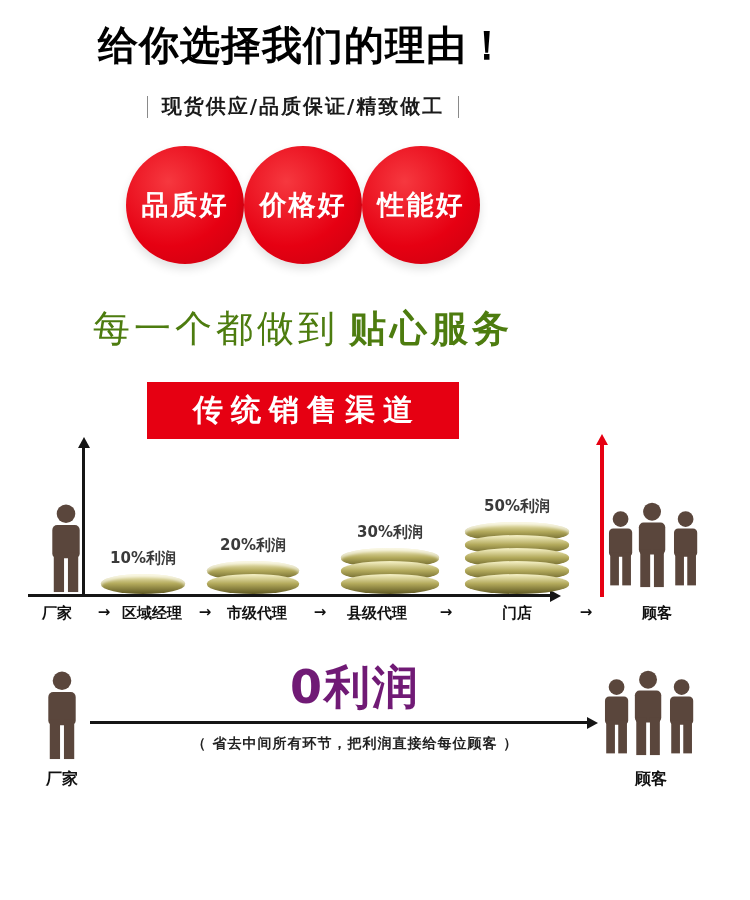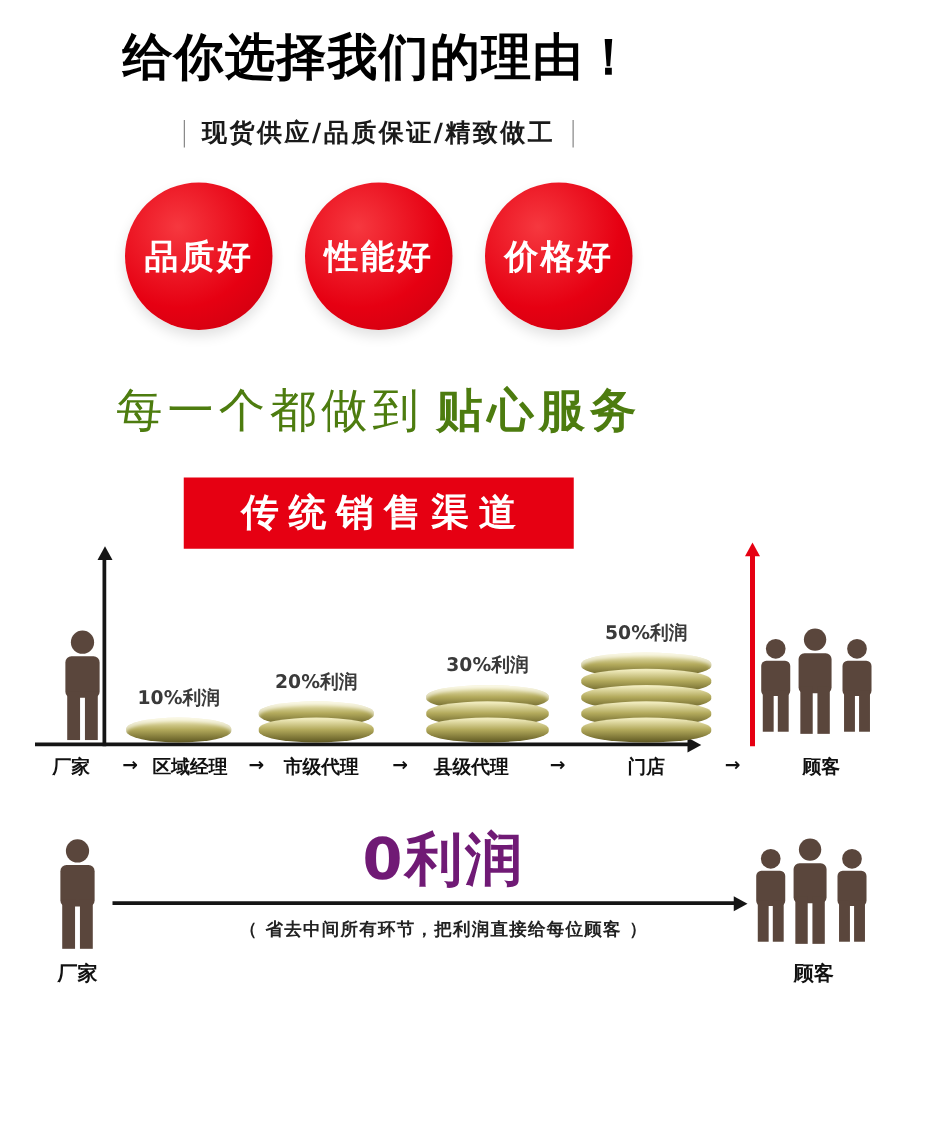--- a/index.html
+++ b/index.html
@@ -23,21 +23,21 @@
     font-size: 20px; font-weight: 700; letter-spacing: 2px; color: #1a1a1a;
   }
   .subtitle .bar { width: 1px; height: 22px; background: #8a8a8a; margin: 0 14px; }
   .reminder {
     margin-top: 10px; text-align: center;
     font-size: 10px; line-height: 15px; font-weight: 600;
     color: #cfcfcf; letter-spacing: 1px;
   }
 
   
-  .badges { margin-top: 26px; display: flex; justify-content: center; gap: 26px; }
+  .badges { margin-top: 26px; display: flex; justify-content: center; }
   .badge {
     width: 118px; height: 118px; border-radius: 50%;
     background: radial-gradient(circle at 36% 30%, #f6383f 0%, #e60012 58%, #c7000f 100%);
     display: flex; align-items: center; justify-content: center;
     color: #fff; font-size: 27px; font-weight: 800; letter-spacing: 2px;
     box-shadow: 0 5px 10px rgba(0,0,0,0.12);
   }
 
   
   .tagline { margin-top: 40px; text-align: center; font-size: 37px; color: #4d7c0f; }
@@ -140,24 +140,24 @@
     <span>现货供应/品质保证/精致做工</span>
     <span class="bar"></span>
   </div>
 
 
   <div class="badges">
     <div class="badge">
       <span>品质好</span>
     </div>
     <div class="badge">
+      <span>价格好</span>
+    </div>
+    <div class="badge">
       <span>性能好</span>
-    </div>
-    <div class="badge">
-      <span>价格好</span>
     </div>
   </div>
 
   <div class="tagline">
     <span class="thin">每一个都做到</span><span class="bold">贴心服务</span>
   </div>
 
   <div class="banner">传统销售渠道</div>
 
   <div class="trad-diagram">

